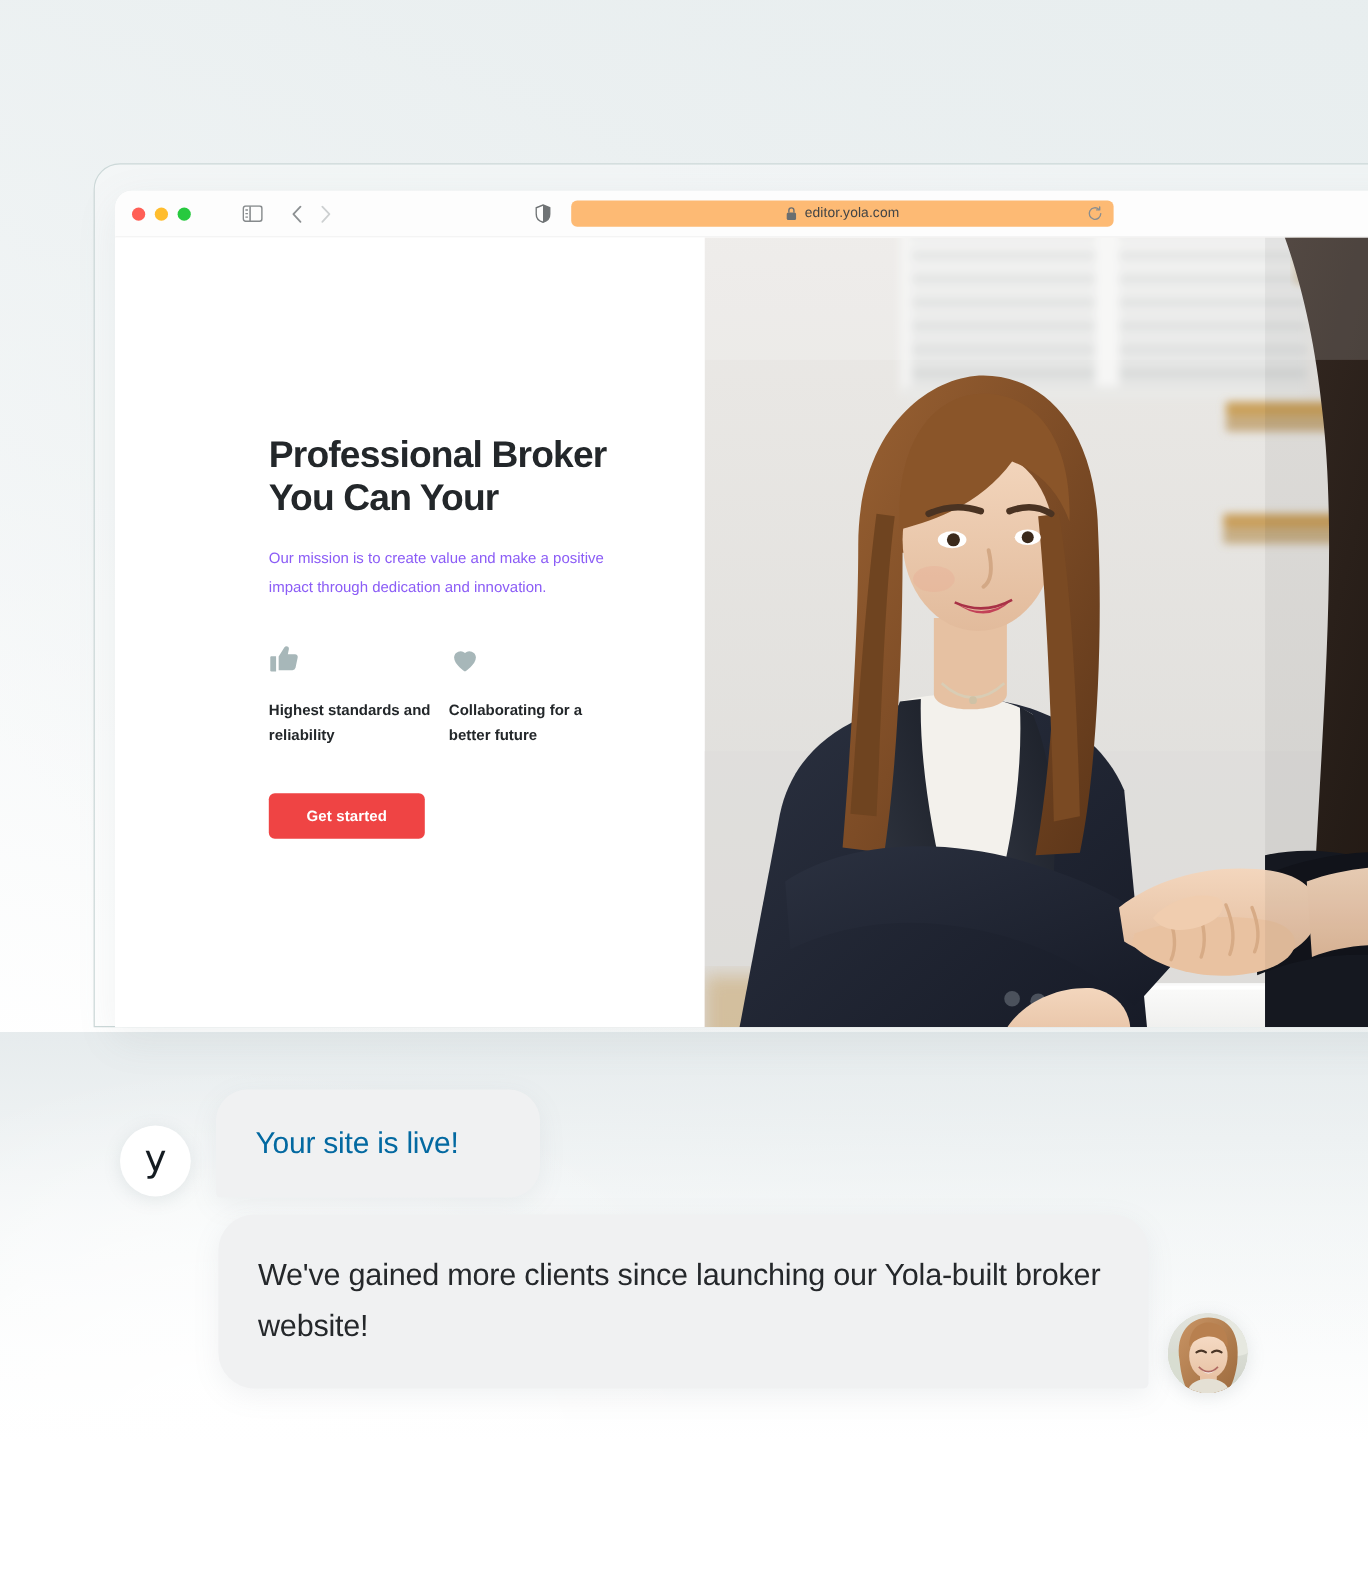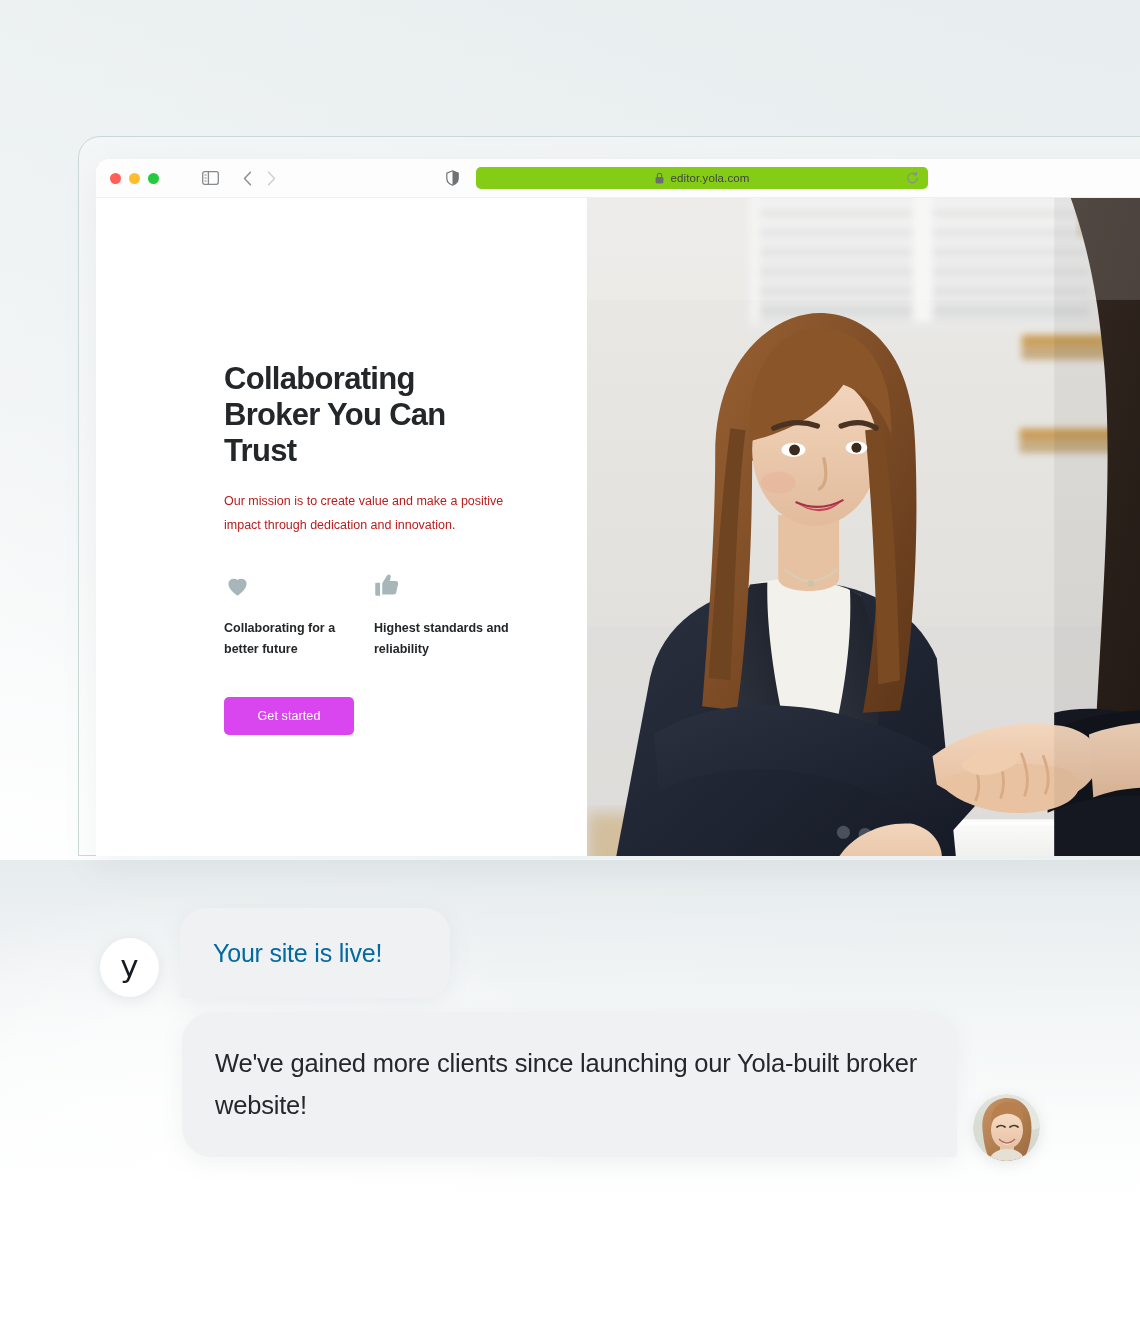--- a/index.html
+++ b/index.html
@@ -76,21 +76,21 @@
   .tb-icon { display: inline-flex; align-items: center; justify-content: center; }
   #sidebar-toggle { margin-left: 43px; }
   #nav-back   { margin-left: 24px; }
   #nav-fwd    { margin-left: 15px; }
   #shield-btn { margin-left: 170px; }
 
   #urlbar {
     position: relative;
     margin-left: 17px;
     width: 452px; height: 22px;
-    background: #84cc16;
+    background: #fdba74;
     border-radius: 5px;
     display: flex;
     align-items: center;
     justify-content: center;
   }
   #urlbar-inner { display: flex; align-items: center; gap: 7px; }
   #url-text {
     font-size: 11.5px;
     color: #414446;
     letter-spacing: .1px;
@@ -121,21 +121,21 @@
     line-height: 1.16;
     font-weight: 700;
     color: #23272a;
     letter-spacing: -0.7px;
     width: 285px;
   }
   #hero-sub {
     margin-top: 20px;
     font-size: 12.5px;
     line-height: 1.92;
-    color: #b91c1c;
+    color: #8b5cf6;
     width: 280px;
   }
   #feature-row {
     margin-top: 35px;
     display: flex;
   }
   .feature { width: 161px; }
   .feature-icon { height: 30px; color: #a7b7b9; display: block; }
   .feature-label {
     margin-top: 16px;
@@ -144,24 +144,24 @@
     font-weight: 700;
     color: #23272a;
     width: 135px;
   }
   #cta-button {
     margin-top: 37px;
     display: inline-flex;
     align-items: center;
     justify-content: center;
     width: 130px; height: 38px;
-    background: #d946ef;
+    background: #ef4444;
     color: #ffffff;
     font-size: 12.5px;
-    font-weight: 400;
+    font-weight: 700;
     border-radius: 5px;
     border: none;
     cursor: pointer;
     font-family: inherit;
     letter-spacing: .1px;
   }
 
   
   #site-right {
     flex: 1 1 auto;
@@ -297,43 +297,43 @@
         </svg>
       </span>
     </div>
   </div>
 
   <div id="site-canvas">
 
     <div id="site-left">
       <div id="hero-copy">
 
-        <h1 id="hero-title">Collaborating Broker You Can Trust</h1>
+        <h1 id="hero-title">Professional Broker You Can Your</h1>
 
         <p id="hero-sub">Our mission is to create value and make a positive impact through dedication and innovation.</p>
 
         <div id="feature-row">
-
-          <div class="feature">
-            <span class="feature-icon">
-              <svg width="27" height="27" viewBox="0 0 24 24" fill="#a7b7b9">
-                <path d="M12 21s-8.1-5-8.1-10.6A4.9 4.9 0 0 1 12 7.2a4.9 4.9 0 0 1 8.1 3.2C20.1 16 12 21 12 21z"></path>
-              </svg>
-            </span>
-            <div class="feature-label">Collaborating for a better future</div>
-          </div>
 
           <div class="feature">
             <span class="feature-icon">
               <svg width="27" height="27" viewBox="0 0 24 24" fill="#a7b7b9">
                 <path d="M2 9.6h3.4V21H2a.9.9 0 0 1-.9-.9v-9.6c0-.5.4-.9.9-.9z"></path>
                 <path d="M7.3 9.9 11.6 3c.6-.9 1.9-1 2.7-.3.5.4.7 1 .6 1.6l-.8 3.8h5.3c1.3 0 2.3 1.2 2 2.5l-1.6 7.6A2.4 2.4 0 0 1 17.4 20H7.3z"></path>
               </svg>
             </span>
             <div class="feature-label">Highest standards and reliability</div>
+          </div>
+
+          <div class="feature">
+            <span class="feature-icon">
+              <svg width="27" height="27" viewBox="0 0 24 24" fill="#a7b7b9">
+                <path d="M12 21s-8.1-5-8.1-10.6A4.9 4.9 0 0 1 12 7.2a4.9 4.9 0 0 1 8.1 3.2C20.1 16 12 21 12 21z"></path>
+              </svg>
+            </span>
+            <div class="feature-label">Collaborating for a better future</div>
           </div>
         </div>
 
         <button id="cta-button">Get started</button>
       </div>
     </div>
 
     <div id="site-right">
       <svg id="hero-photo" viewBox="0 0 555 658" preserveAspectRatio="xMidYMid slice">
         <defs>

